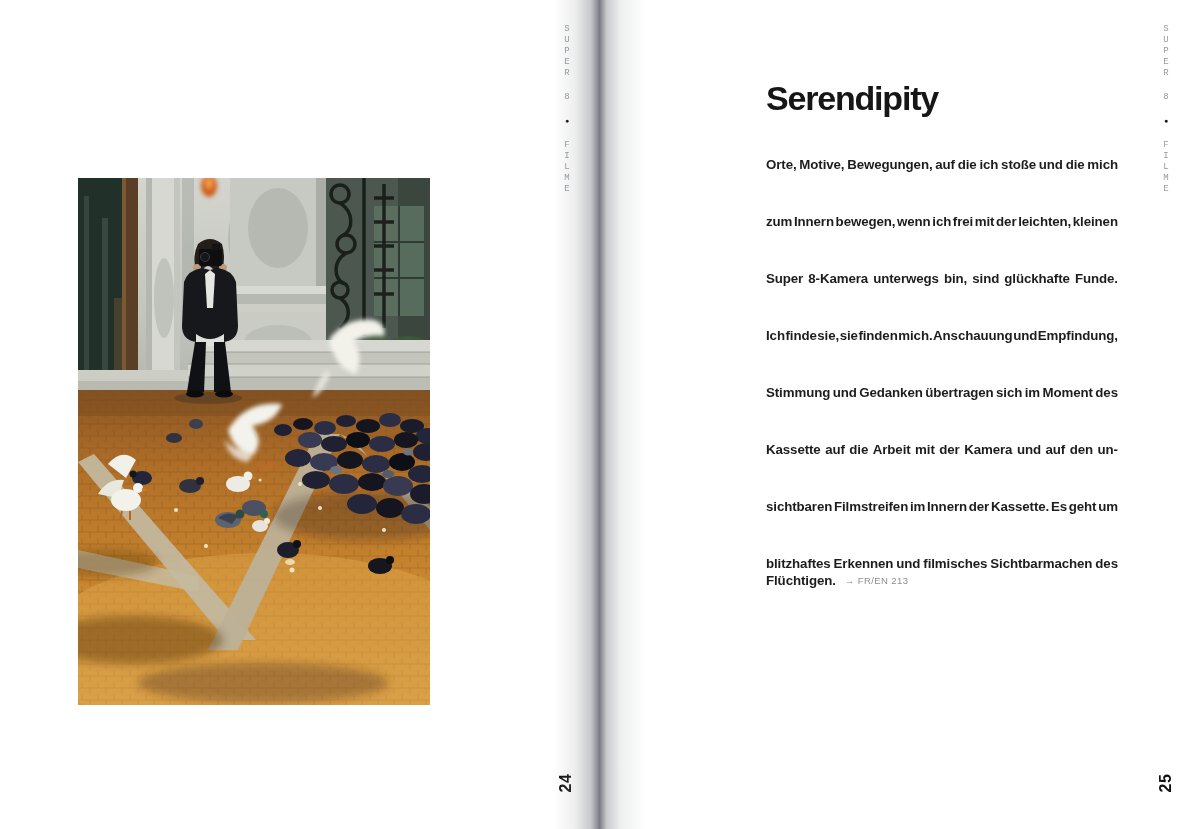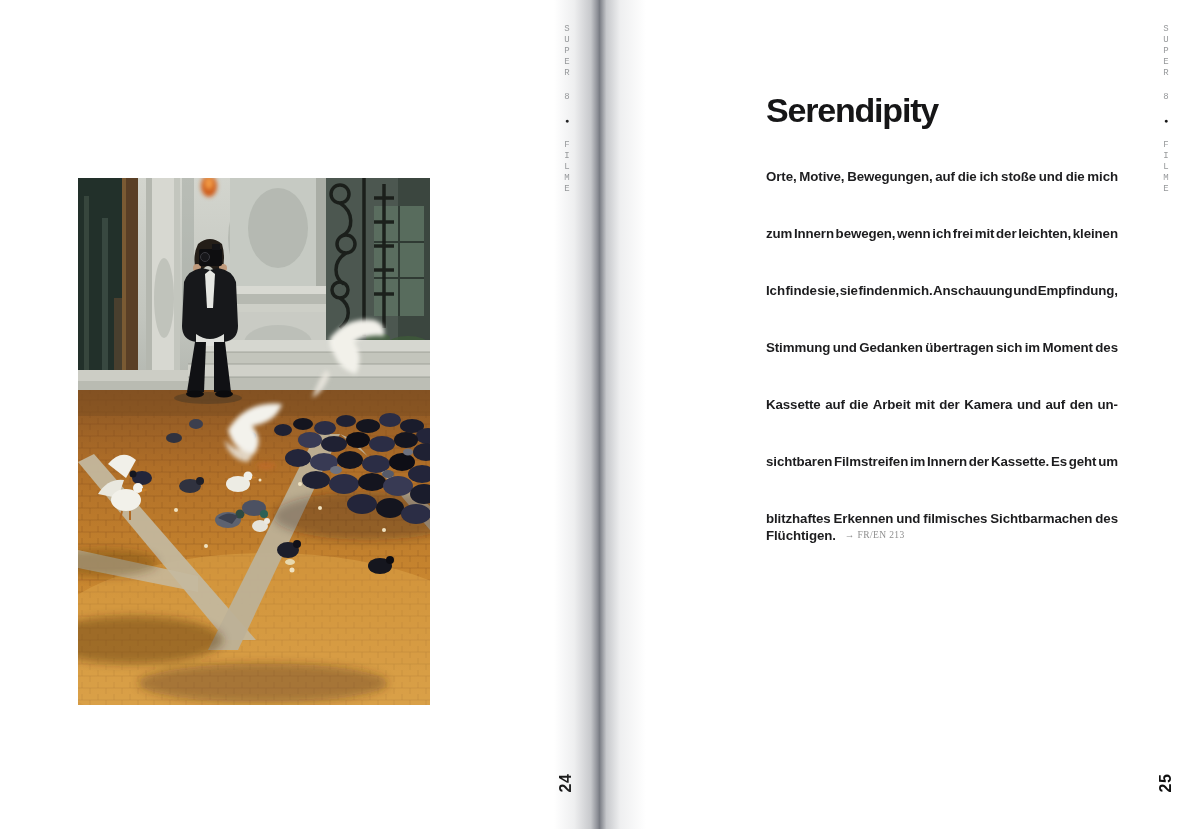--- a/index.html
+++ b/index.html
@@ -29,27 +29,27 @@
   .spine-col span:nth-child(6),
   .spine-col span:nth-child(7),
   .spine-col span:nth-child(8){margin-top:13px;}
   .spine-col span:nth-child(7){color:#151515;font-size:7px;}
   
   .pagenum{position:absolute;width:34px;height:34px;display:flex;align-items:center;justify-content:center;
     transform:rotate(-90deg);font-weight:700;font-size:16px;color:#101010;letter-spacing:0.5px;}
   .pagenum.left{left:549px;top:766px;}
   .pagenum.right{left:1149px;top:766px;}
   
-  .article{position:absolute;left:766px;top:92px;width:352px;}
+  .article{position:absolute;left:766px;top:80px;width:352px;}
   .article h1{margin:0 0 13px 0;font-weight:700;font-size:34px;line-height:36px;
     letter-spacing:-1.2px;color:#161617;}
   .bodyline{font-weight:700;font-size:13.3px;line-height:17px;color:#1d1d1f;letter-spacing:-0.1px;}
   .jline{display:flex;justify-content:space-between;margin-top:40px;}
   .lastline{display:flex;align-items:flex-end;gap:9px;}
-  .crossref{font-family:Liberation Serif, serif;font-weight:400;font-size:9.5px;
+  .crossref{font-family:Liberation Sans, sans-serif;font-weight:400;font-size:9.5px;
     color:#8e8e8e;letter-spacing:0.4px;white-space:nowrap;}
 </style>
 </head>
 <body>
 
 <div class="spread">
 
   <figure class="photo" aria-label="Person in a dark suit filming with a Super 8 camera held to the face, standing before a weathered white stone facade with a green door, column and wrought-iron gate; flocks of dark pigeons and white gulls on an orange herringbone brick square crossed by light stone bands">
     <svg viewBox="0 0 352 527" preserveAspectRatio="none">
       <defs>
@@ -308,20 +308,29 @@
           <span>bewegen,</span>
           <span>wenn</span>
           <span>ich</span>
           <span>frei</span>
           <span>mit</span>
           <span>der</span>
           <span>leichten,</span>
           <span>kleinen</span>
         </div>
       <div class="bodyline jline">
+          <span>Super</span>
+          <span>8-Kamera</span>
+          <span>unterwegs</span>
+          <span>bin,</span>
+          <span>sind</span>
+          <span>glückhafte</span>
+          <span>Funde.</span>
+        </div>
+      <div class="bodyline jline">
           <span>Ich</span>
           <span>finde</span>
           <span>sie,</span>
           <span>sie</span>
           <span>finden</span>
           <span>mich.</span>
           <span>Anschauung</span>
           <span>und</span>
           <span>Empfindung,</span>
         </div>

